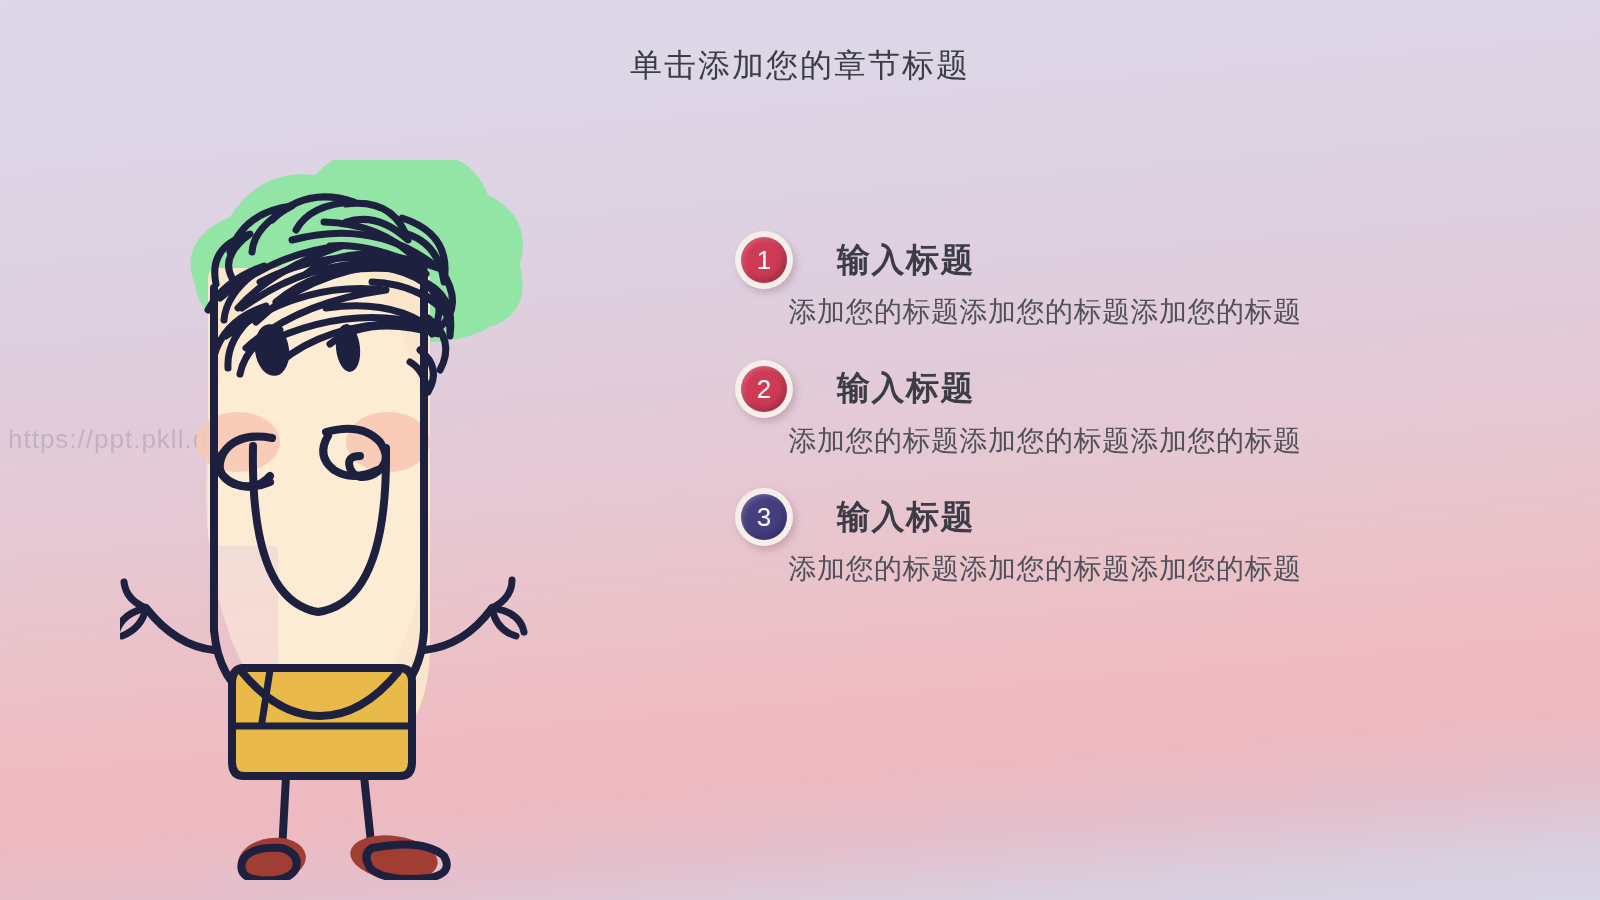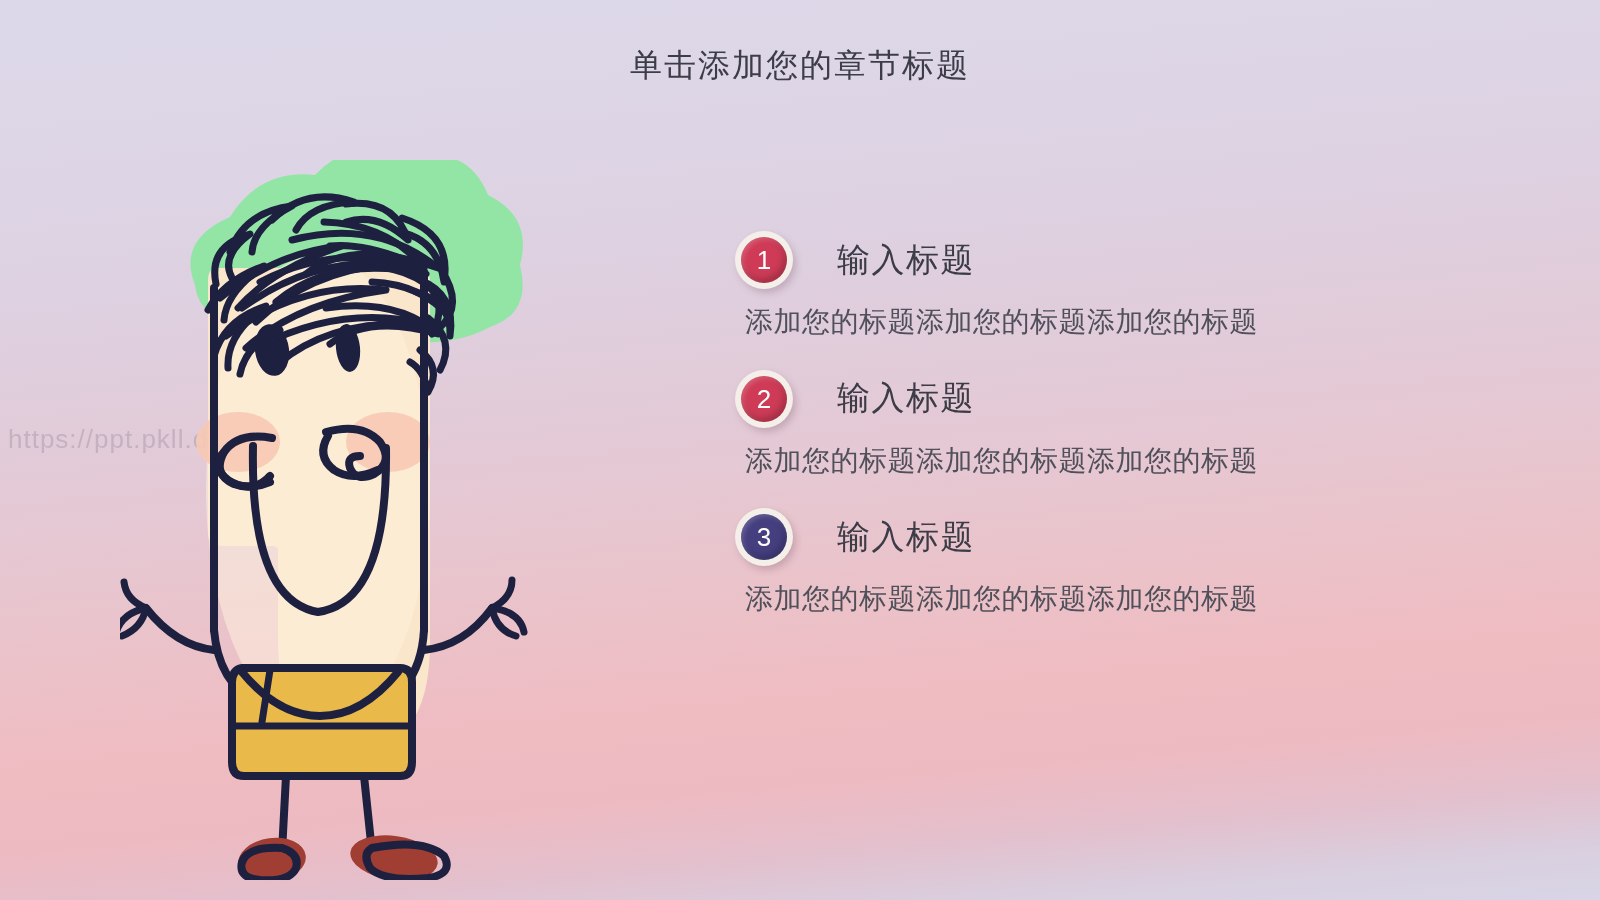--- a/index.html
+++ b/index.html
@@ -86,33 +86,33 @@
     color:#ffffff;
     font-size:26px;
     font-weight:400;
     line-height:1;
     box-shadow: inset -3px -4px 7px rgba(0,0,0,0.22),
                 inset 2px 2px 5px rgba(255,255,255,0.20);
   }
   .bullet-title {
     margin-left:44px;
     font-size:33px;
-    font-weight:400;
+    font-weight:700;
     letter-spacing:1.5px;
     color:#3c3c46;
     white-space:nowrap;
   }
   .bullet-body {
-    margin-top:10px;
     margin-left:10px;
     font-size:28px;
     line-height:1.45;
     letter-spacing:0.5px;
     color:#50505a;
     max-width:600px;
+    text-align:center;
   }
 </style>
 </head>
 <body>
 
 <h1 class="slide-title">单击添加您的章节标题</h1>
 
 <div class="watermark">https://ppt.pkll.de</div>
 
 <div class="character">

